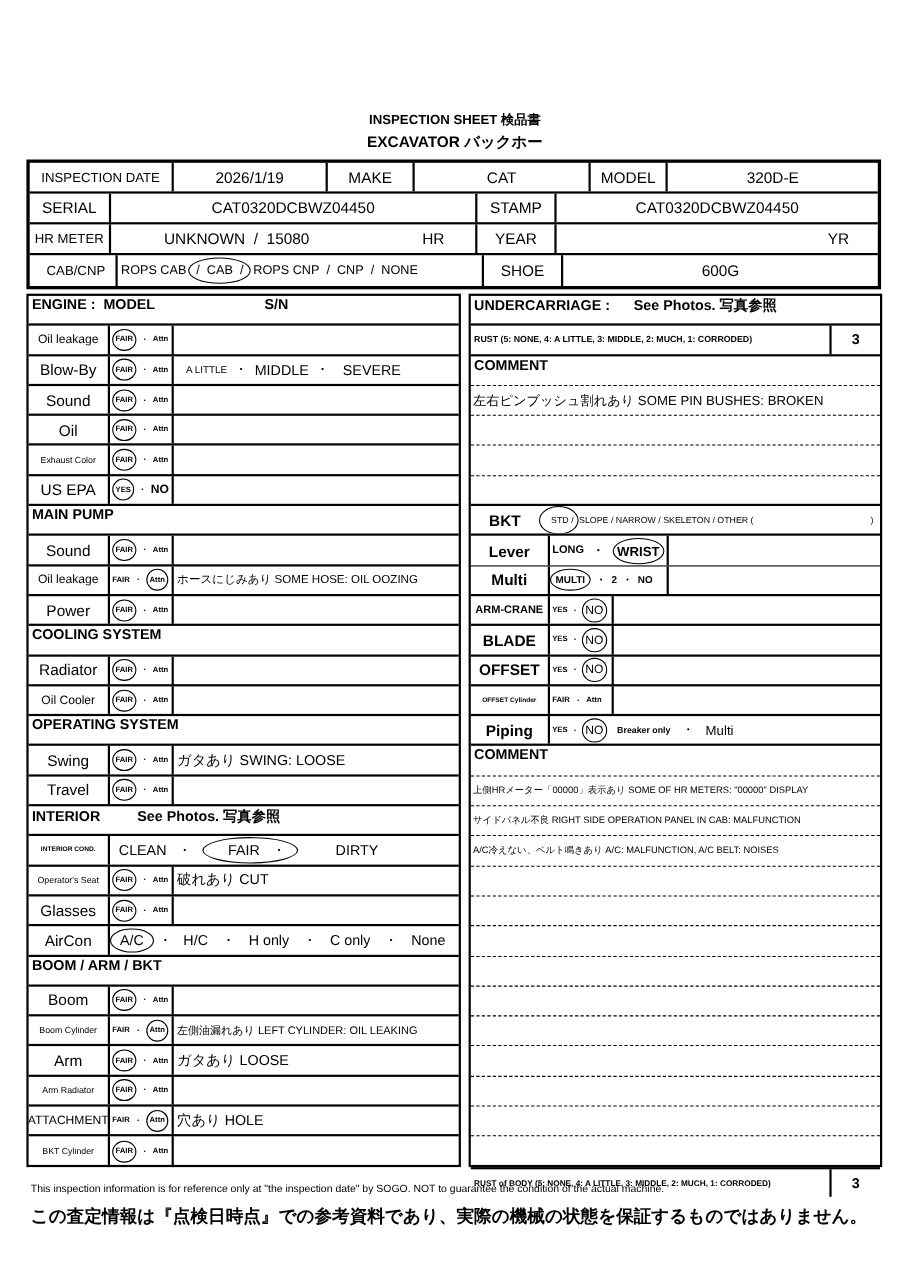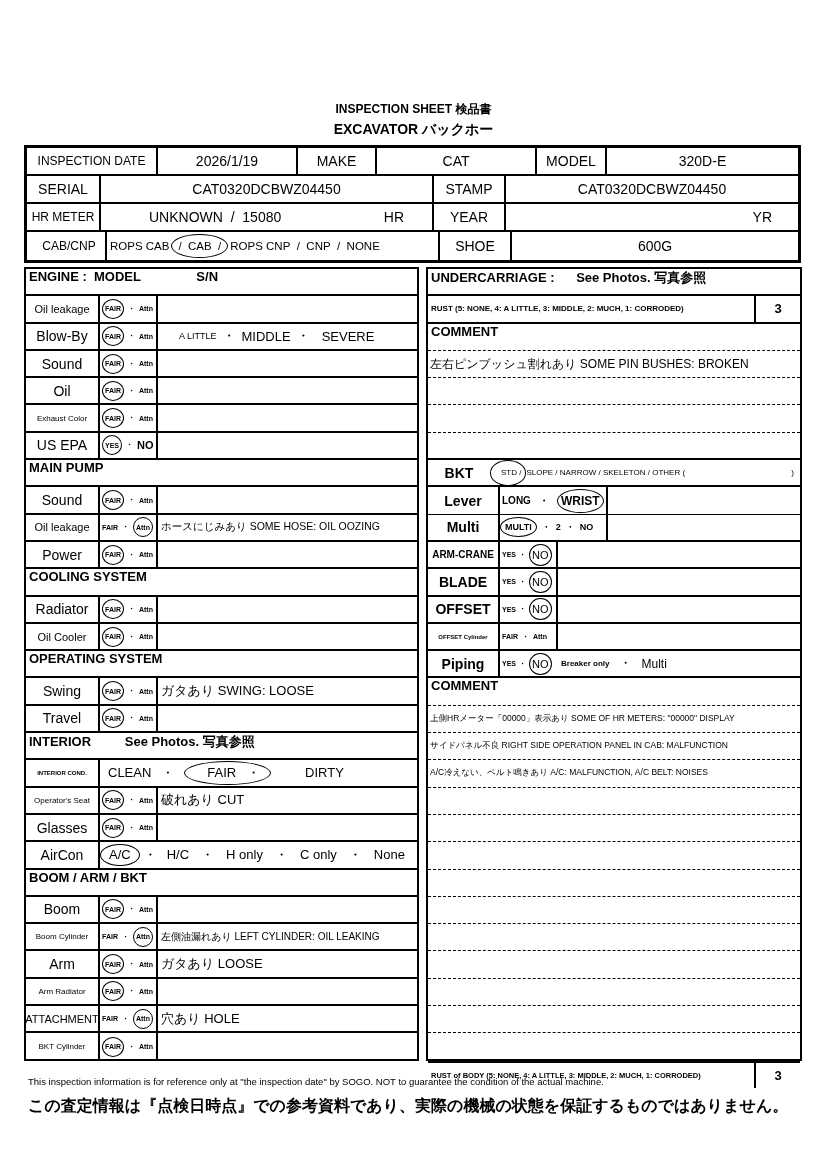--- a/index.html
+++ b/index.html
@@ -91,21 +91,21 @@
     </div>
     <div class="hc" style="width:72px">SHOE</div>
     <div class="hc" style="flex:1">600G</div>
   </div>
 </div>
 
 <div class="tbl left">
   <div class="row">
     <div class="sec">
       <span style="white-space:pre">ENGINE :  MODEL</span>
-      <span style="margin-left:52px">S/N</span>
+      <span style="margin-left:96px">S/N</span>
     </div>
   </div>
   <div class="row">
     <div class="c lab s">Oil leakage</div>
     <div class="c rate">
         <span class="circ">FAIR</span>
         <span style="margin:0 4px">・</span>
         <span>Attn</span>
       </div>
     <div class="c val">
@@ -113,21 +113,21 @@
       </div>
   </div>
     <div class="row">
     <div class="c lab ">Blow-By</div>
     <div class="c rate">
         <span class="circ">FAIR</span>
         <span style="margin:0 4px">・</span>
         <span>Attn</span>
       </div>
     <div class="c val">
-        <span style="font-size:9px;margin-left:18px">A LITTLE</span>
+        <span style="font-size:9px;margin-left:8px">A LITTLE</span>
         <span style="margin:0 6px">・</span>
         <span>MIDDLE</span>
         <span style="margin:0 12px 0 6px">・</span>
         <span>SEVERE</span>
       </div>
   </div>
     <div class="row">
     <div class="c lab ">Sound</div>
     <div class="c rate">
         <span class="circ">FAIR</span>

